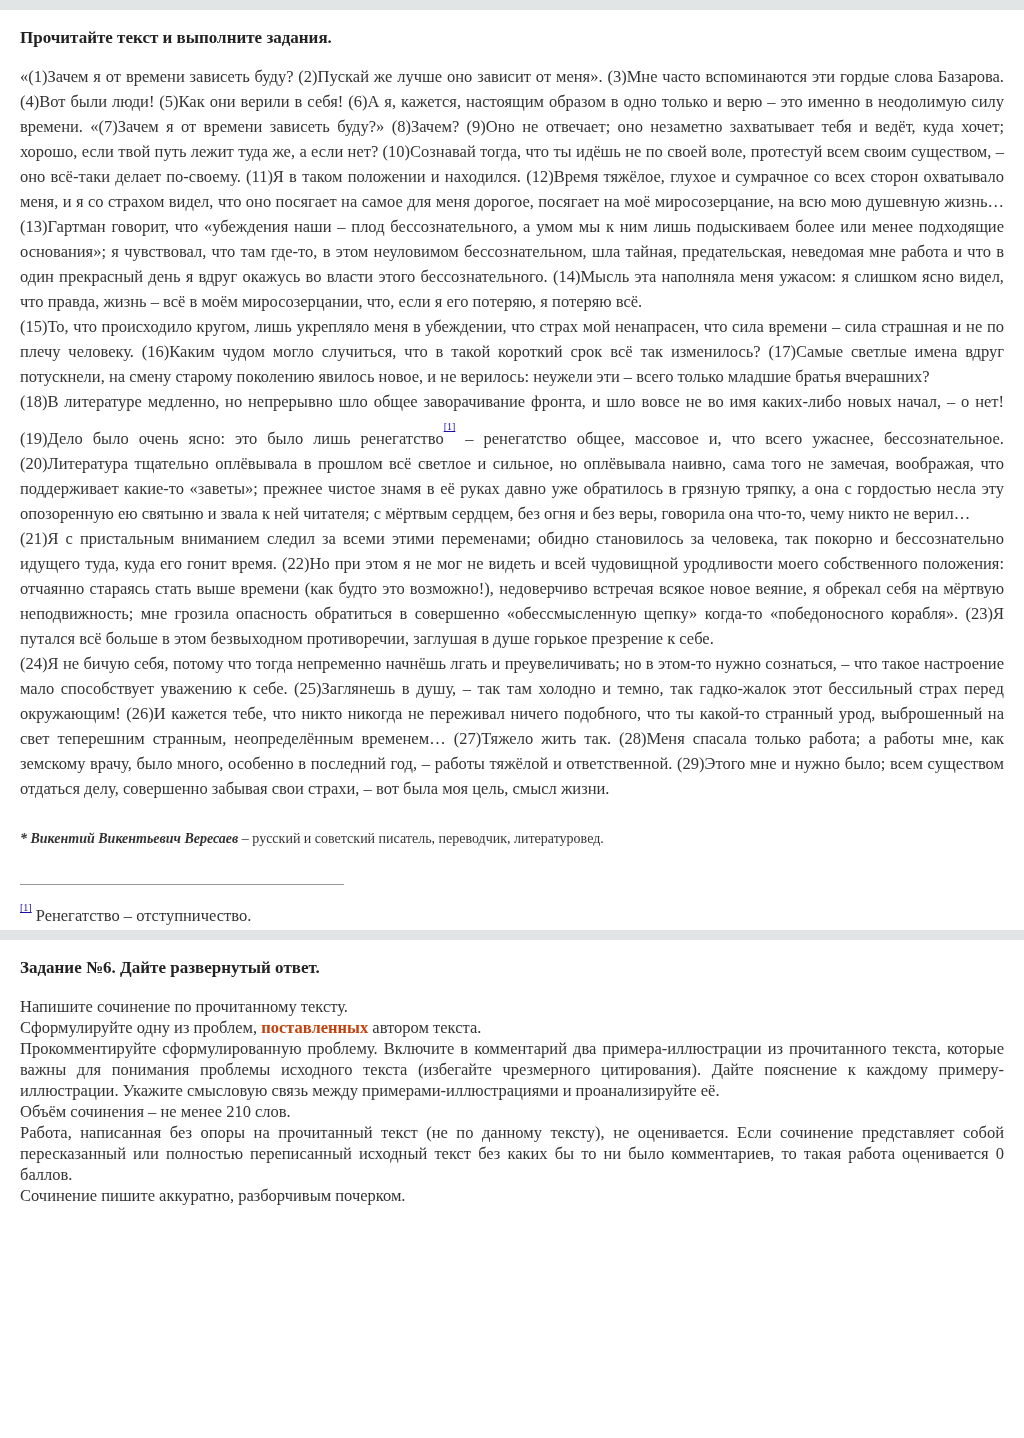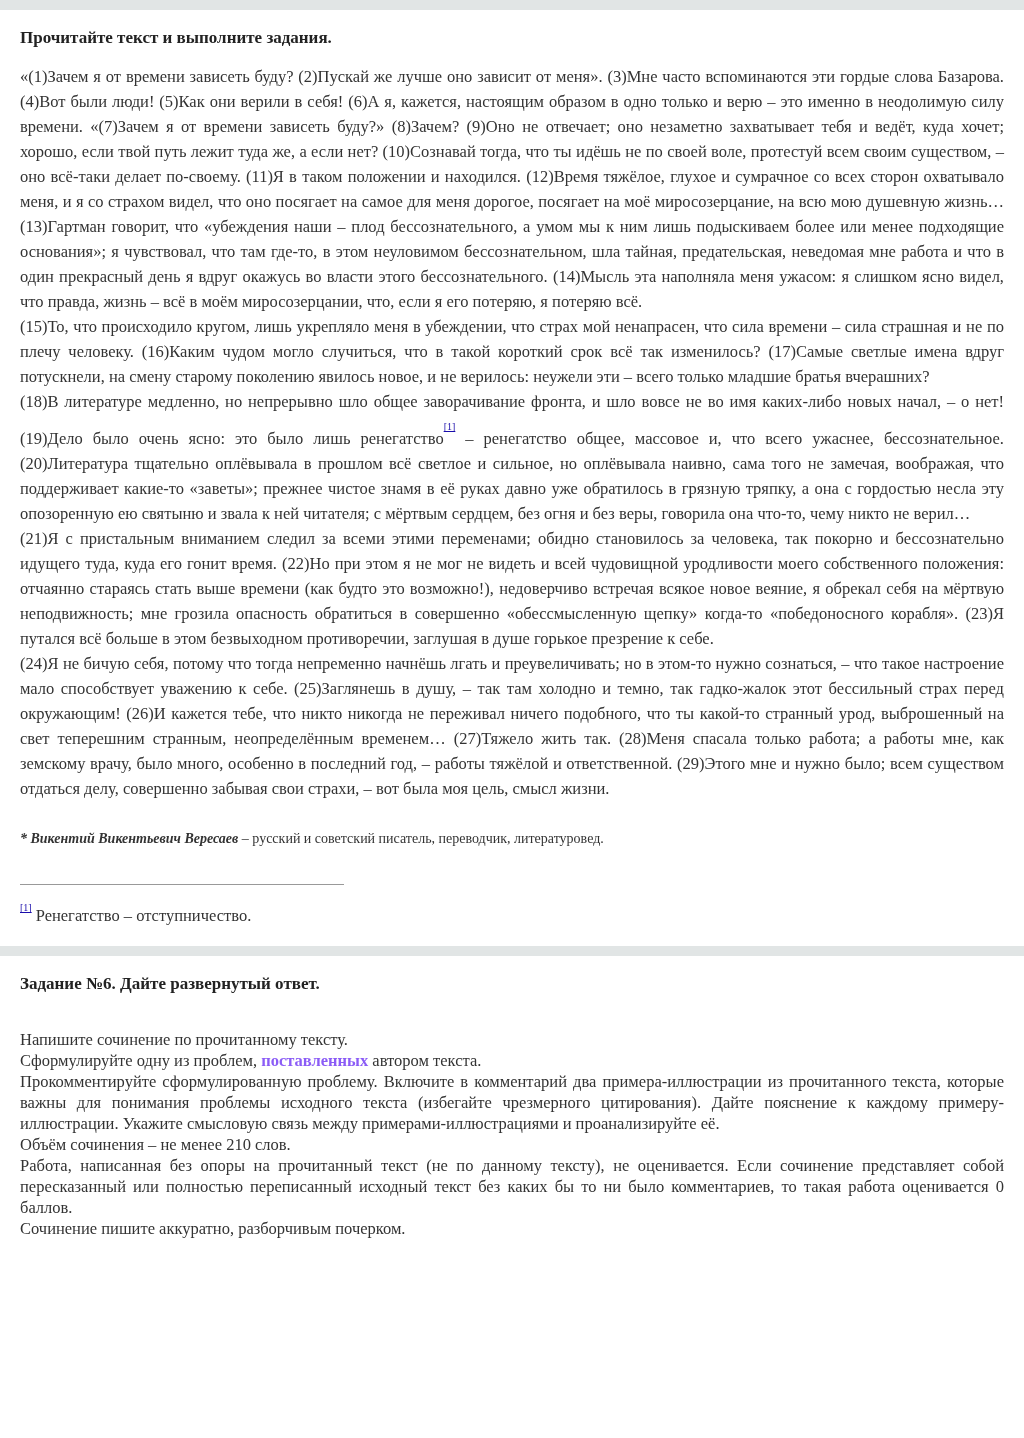--- a/index.html
+++ b/index.html
@@ -1,33 +1,33 @@
 <!DOCTYPE html>
 <html><head>
 <meta charset="utf-8">
 <style>
   html, body { margin: 0; padding: 0; background: #ffffff; }
   body { width: 1024px; font-family: "Liberation Serif", "DejaVu Serif", serif; color: #333333; }
   .sep-bar { height: 10px; background: #e1e5e5; width: 100%; }
-  .section { padding: 14px 20px 18px 20px; }
+  .section { padding: 14px 20px 2px 20px; }
   .heading { font-weight: bold; font-size: 17px; color: #222; margin: 0; line-height: 24px; }
   .s1 .heading { margin-top: 2px; }
   .text { margin-top: 14px; font-size: 16.5px; line-height: 25px; text-align: justify; color: #333; }
   .text p { margin: 0; }
   .footref { color: #1a0dab; font-size: 10px; vertical-align: 14px; text-decoration: underline; cursor: pointer; }
   .source { margin-top: 0; }
   .author-note { margin-top: 25px; font-size: 14px; line-height: 25px; }
   .author-note .name { font-weight: bold; font-style: italic; }
   .fn-rule { margin-top: 33px; width: 324px; height: 1px; background: #999; }
   .footnote { margin-top: 10px; font-size: 16.5px; line-height: 25px; }
   .footnote .fn-link { color: #1a0dab; font-size: 10px; vertical-align: 10px; text-decoration: underline; cursor: pointer; margin-right: 4px; }
   .s2 { padding-top: 16px; }
-  .task { margin-top: 33px; font-size: 16.5px; line-height: 21px; text-align: justify; color: #333; }
+  .task { margin-top: 16px; font-size: 16.5px; line-height: 21px; text-align: justify; color: #333; }
   .task p { margin: 0; }
-  .task b { color: #8b5cf6; }
+  .task b { color: #c2410c; }
 </style>
 </head>
 <body>
 
 <div class="sep-bar"></div>
 
 <div class="section s1">
   <h2 class="heading">Прочитайте текст и выполните задания.</h2>
   <div class="text">
     <p> «(1)Зачем я от времени зависеть буду? (2)Пускай же лучше оно зависит от меня». (3)Мне часто вспоминаются эти гордые слова Базарова. (4)Вот были люди! (5)Как они верили в себя! (6)А я, кажется, настоящим образом в одно только и верю – это именно в неодолимую силу времени. «(7)Зачем я от времени зависеть буду?» (8)Зачем? (9)Оно не отвечает; оно незаметно захватывает тебя и ведёт, куда хочет; хорошо, если твой путь лежит туда же, а если нет? (10)Сознавай тогда, что ты идёшь не по своей воле, протестуй всем своим существом, – оно всё-таки делает по-своему. (11)Я в таком положении и находился. (12)Время тяжёлое, глухое и сумрачное со всех сторон охватывало меня, и я со страхом видел, что оно посягает на самое для меня дорогое, посягает на моё миросозерцание, на всю мою душевную жизнь… (13)Гартман говорит, что «убеждения наши – плод бессознательного, а умом мы к ним лишь подыскиваем более или менее подходящие основания»; я чувствовал, что там где-то, в этом неуловимом бессознательном, шла тайная, предательская, неведомая мне работа и что в один прекрасный день я вдруг окажусь во власти этого бессознательного. (14)Мысль эта наполняла меня ужасом: я слишком ясно видел, что правда, жизнь – всё в моём миросозерцании, что, если я его потеряю, я потеряю всё.</p>

